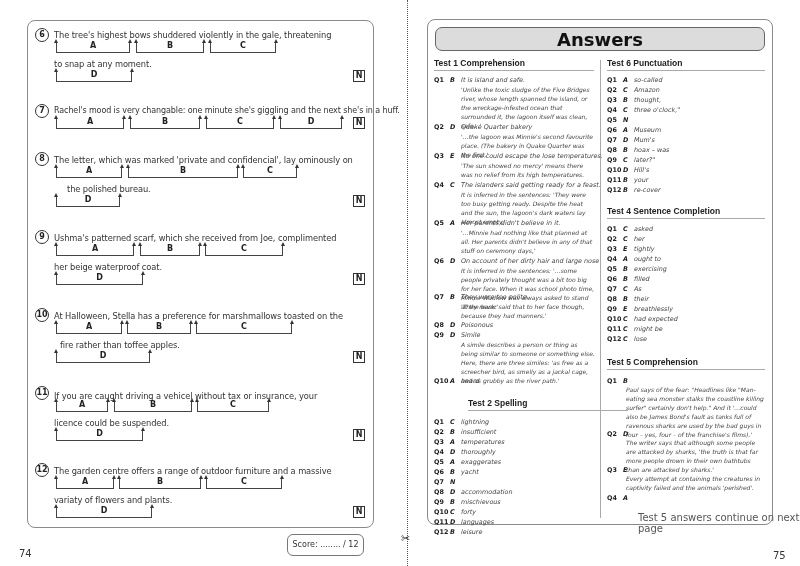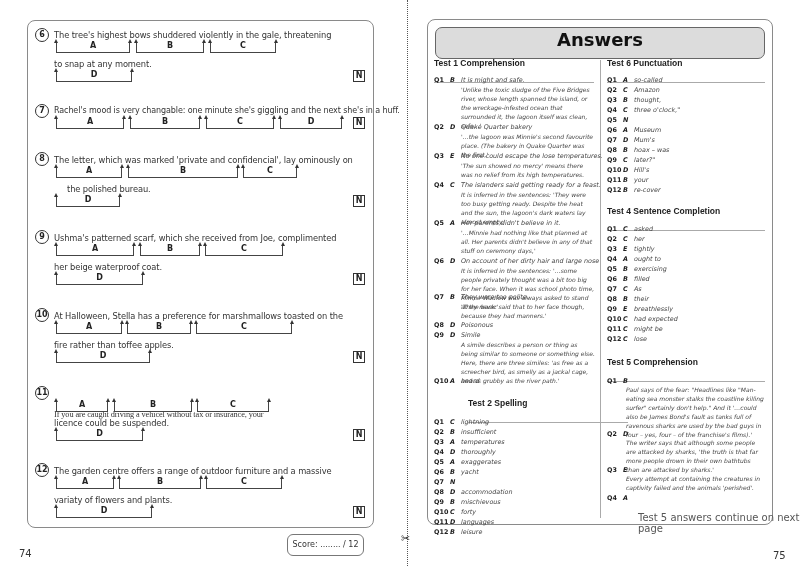--- a/index.html
+++ b/index.html
@@ -52,28 +52,28 @@
   .scissors {
     position: absolute; left: 401px; top: 533px; font-size: 11px; color: #333; line-height: 11px;
   }
 
   
   .right-frame {
     position: absolute; left: 427px; top: 19px; width: 346px; height: 506px;
     border: 1.5px solid #8a8a8a; border-radius: 8px;
   }
   .answers-title {
-    position: absolute; left: 435px; top: 27px; width: 330px; height: 32px;
+    position: absolute; left: 435px; top: 27px; width: 330px; height: 24px;
     background: #dcdcdc; border: 1.2px solid #666; border-radius: 7px;
     font-size: 18px; font-weight: bold; text-align: center; line-height: 24px; color: #111;
   }
   .col-div { position: absolute; left: 600px; top: 60px; width: 1px; height: 458px; background: #aaa; }
   .sec-head {
     position: absolute; font-family: "Liberation Sans", sans-serif; font-size: 8.5px; font-weight: bold;
-    color: #222; border-bottom: 1px solid #aaa; padding-bottom: 14px;
+    color: #222; border-bottom: 1px solid #aaa; padding-bottom: 2px;
   }
   .ans-row { position: absolute; font-size: 6.4px; color: #222; white-space: nowrap; }
   .ans-q { position: absolute; left: 0; font-weight: bold; }
   .ans-l { position: absolute; left: 16px; font-weight: bold; font-style: italic; }
   .ans-t { position: absolute; left: 27px; font-style: italic; color: #444; }
   .ans-note {
     position: absolute; font-size: 6px; font-style: italic; color: #444; line-height: 8.9px;
   }
   .continue-note { position: absolute; left: 638px; top: 512px; font-size: 10px; color: #555; }
 </style>
@@ -162,30 +162,30 @@
   <div class="q-line" style="left:54px; top:311px;">At Halloween, Stella has a preference for marshmallows toasted on the</div>
   <div class="bracket" style="left:56px; top:323px; width:66px;">
       <span class="br-lbl">A</span>
     </div>
   <div class="bracket" style="left:127px; top:323px; width:64px;">
       <span class="br-lbl">B</span>
     </div>
   <div class="bracket" style="left:196px; top:323px; width:96px;">
       <span class="br-lbl">C</span>
     </div>
-  <div class="q-line" style="left:54px; top:340px;">fire rather than toffee apples.</div>
+  <div class="q-line" style="left:60px; top:340px;">fire rather than toffee apples.</div>
   <div class="bracket" style="left:56px; top:352px; width:94px;">
       <span class="br-lbl">D</span>
     </div>
   <div class="n-box" style="top:351px;">N</div>
 </div>
 
 <div>
   <div class="q-num" style="left:35px; top:386px;">11</div>
-  <div class="q-line" style="left:54px; top:410px;font-family:Liberation Serif, serif;">If you are caught driving a vehicel without tax or insurance, your</div>
+  <div class="q-line" style="left:54px; top:391px;">If you are caught driving a vehicel without tax or insurance, your</div>
   <div class="bracket" style="left:56px; top:401px; width:52px;">
       <span class="br-lbl">A</span>
     </div>
   <div class="bracket" style="left:114px; top:401px; width:78px;">
       <span class="br-lbl">B</span>
     </div>
   <div class="bracket" style="left:197px; top:401px; width:72px;">
       <span class="br-lbl">C</span>
     </div>
   <div class="q-line" style="left:54px; top:418px;">licence could be suspended.</div>
@@ -222,21 +222,21 @@
 
 <div class="right-frame"></div>
 <div class="answers-title">Answers</div>
 <div class="col-div"></div>
 
 <div class="sec-head" style="left:434px; top:58px; width:160px;">Test 1 Comprehension</div>
 
 <div class="ans-row" style="left:434px; top:76px;">
   <span class="ans-q">Q1</span>
   <span class="ans-l">B</span>
-  <span class="ans-t">It is might and safe.</span>
+  <span class="ans-t">It is island and safe.</span>
 </div>
 <div class="ans-note" style="left:461px; top:86px; width:135px;">'Unlike the toxic sludge of the Five Bridges river, whose length spanned the island, or the wreckage-infested ocean that surrounded it, the lagoon itself was clean, safe…'</div>
 
 <div class="ans-row" style="left:434px; top:123px;">
   <span class="ans-q">Q2</span>
   <span class="ans-l">D</span>
   <span class="ans-t">Quake Quarter bakery</span>
 </div>
 <div class="ans-note" style="left:461px; top:133px; width:135px;">'…the lagoon was Minnie's second favourite place. (The bakery in Quake Quarter was the first,'</div>
 

